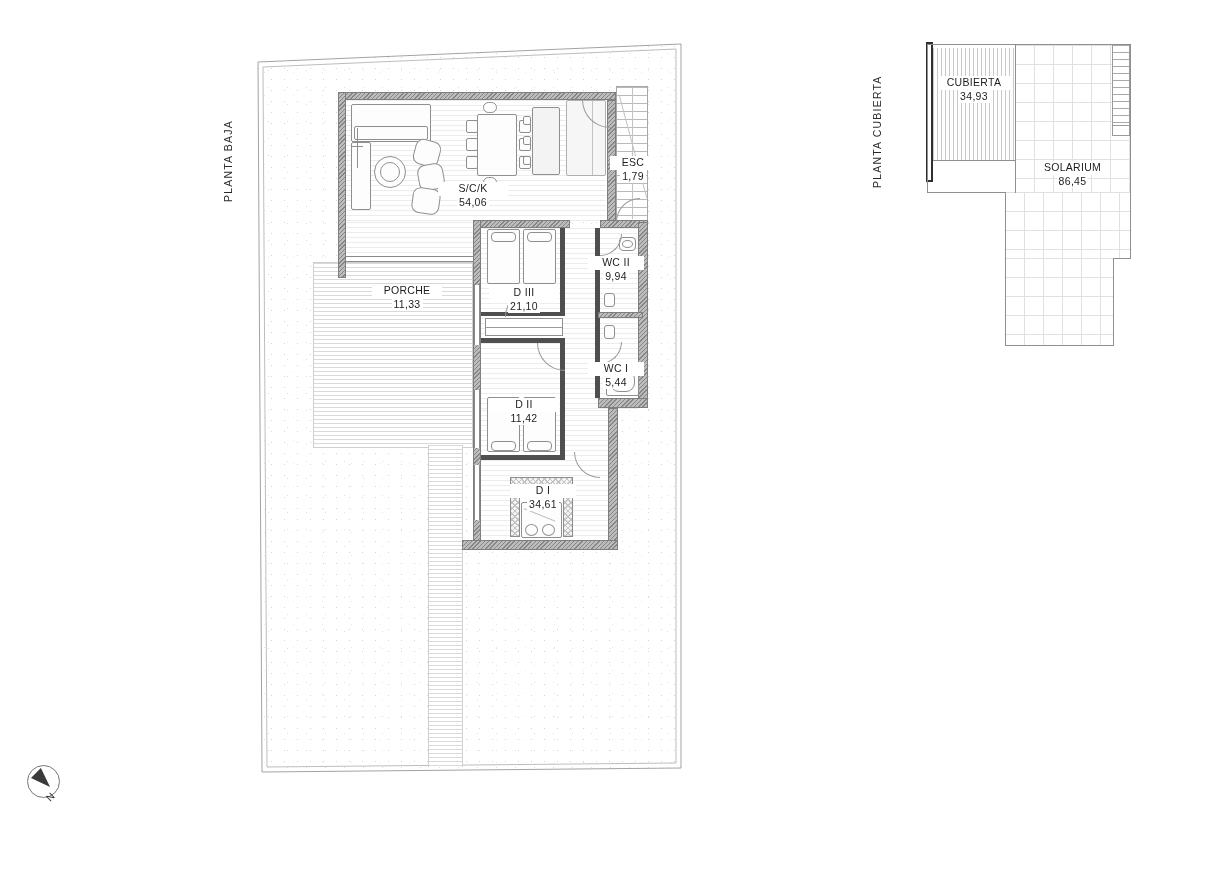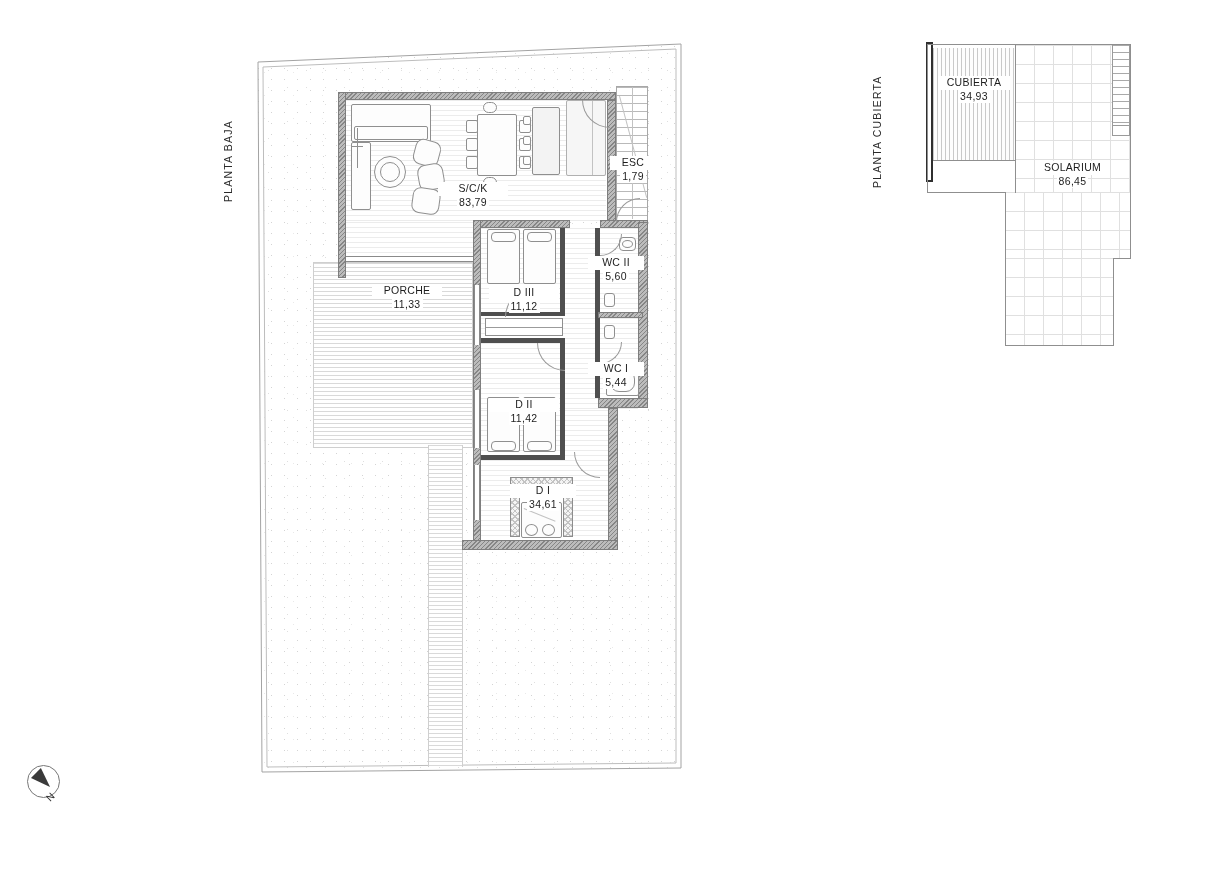--- a/index.html
+++ b/index.html
@@ -156,37 +156,37 @@
   <div class="abs arc" style="left:582px;top:100px;width:28px;height:28px;border-left-width:1px;border-bottom-width:1px;border-bottom-left-radius:100%"></div>
   <div class="abs arc" style="left:505px;top:289px;width:28px;height:28px;border-top-width:1px;border-left-width:1px;border-top-left-radius:100%"></div>
   <div class="abs arc" style="left:537px;top:343px;width:28px;height:28px;border-bottom-width:1px;border-left-width:1px;border-bottom-left-radius:100%"></div>
   <div class="abs arc" style="left:600px;top:234px;width:22px;height:22px;border-bottom-width:1px;border-right-width:1px;border-bottom-right-radius:100%"></div>
   <div class="abs arc" style="left:600px;top:342px;width:22px;height:22px;border-bottom-width:1px;border-right-width:1px;border-bottom-right-radius:100%"></div>
   <div class="abs arc" style="left:616px;top:198px;width:24px;height:24px;border-top-width:1px;border-left-width:1px;border-top-left-radius:100%"></div>
   <div class="abs arc" style="left:574px;top:452px;width:26px;height:26px;border-bottom-width:1px;border-left-width:1px;border-bottom-left-radius:100%"></div>
 
   <div class="abs lbl" style="left:438px;top:182px;width:70px">
     <div class="nm">S/C/K</div>
-    <div>83,79</div>
+    <div>54,06</div>
   </div>
   <div class="abs lbl" style="left:610px;top:156px;width:46px">
     <div class="nm">ESC</div>
     <div>1,79</div>
   </div>
   <div class="abs lbl" style="left:588px;top:256px;width:56px">
     <div class="nm">WC II</div>
-    <div>5,60</div>
+    <div>9,94</div>
   </div>
   <div class="abs lbl" style="left:588px;top:362px;width:56px">
     <div class="nm">WC I</div>
     <div>5,44</div>
   </div>
   <div class="abs lbl" style="left:489px;top:286px;width:70px">
     <div class="nm">D III</div>
-    <div>11,12</div>
+    <div>21,10</div>
   </div>
   <div class="abs lbl" style="left:489px;top:398px;width:70px">
     <div class="nm">D II</div>
     <div>11,42</div>
   </div>
   <div class="abs lbl" style="left:510px;top:484px;width:66px">
     <div class="nm">D I</div>
     <div>34,61</div>
   </div>
   <div class="abs lbl" style="left:372px;top:284px;width:70px">

